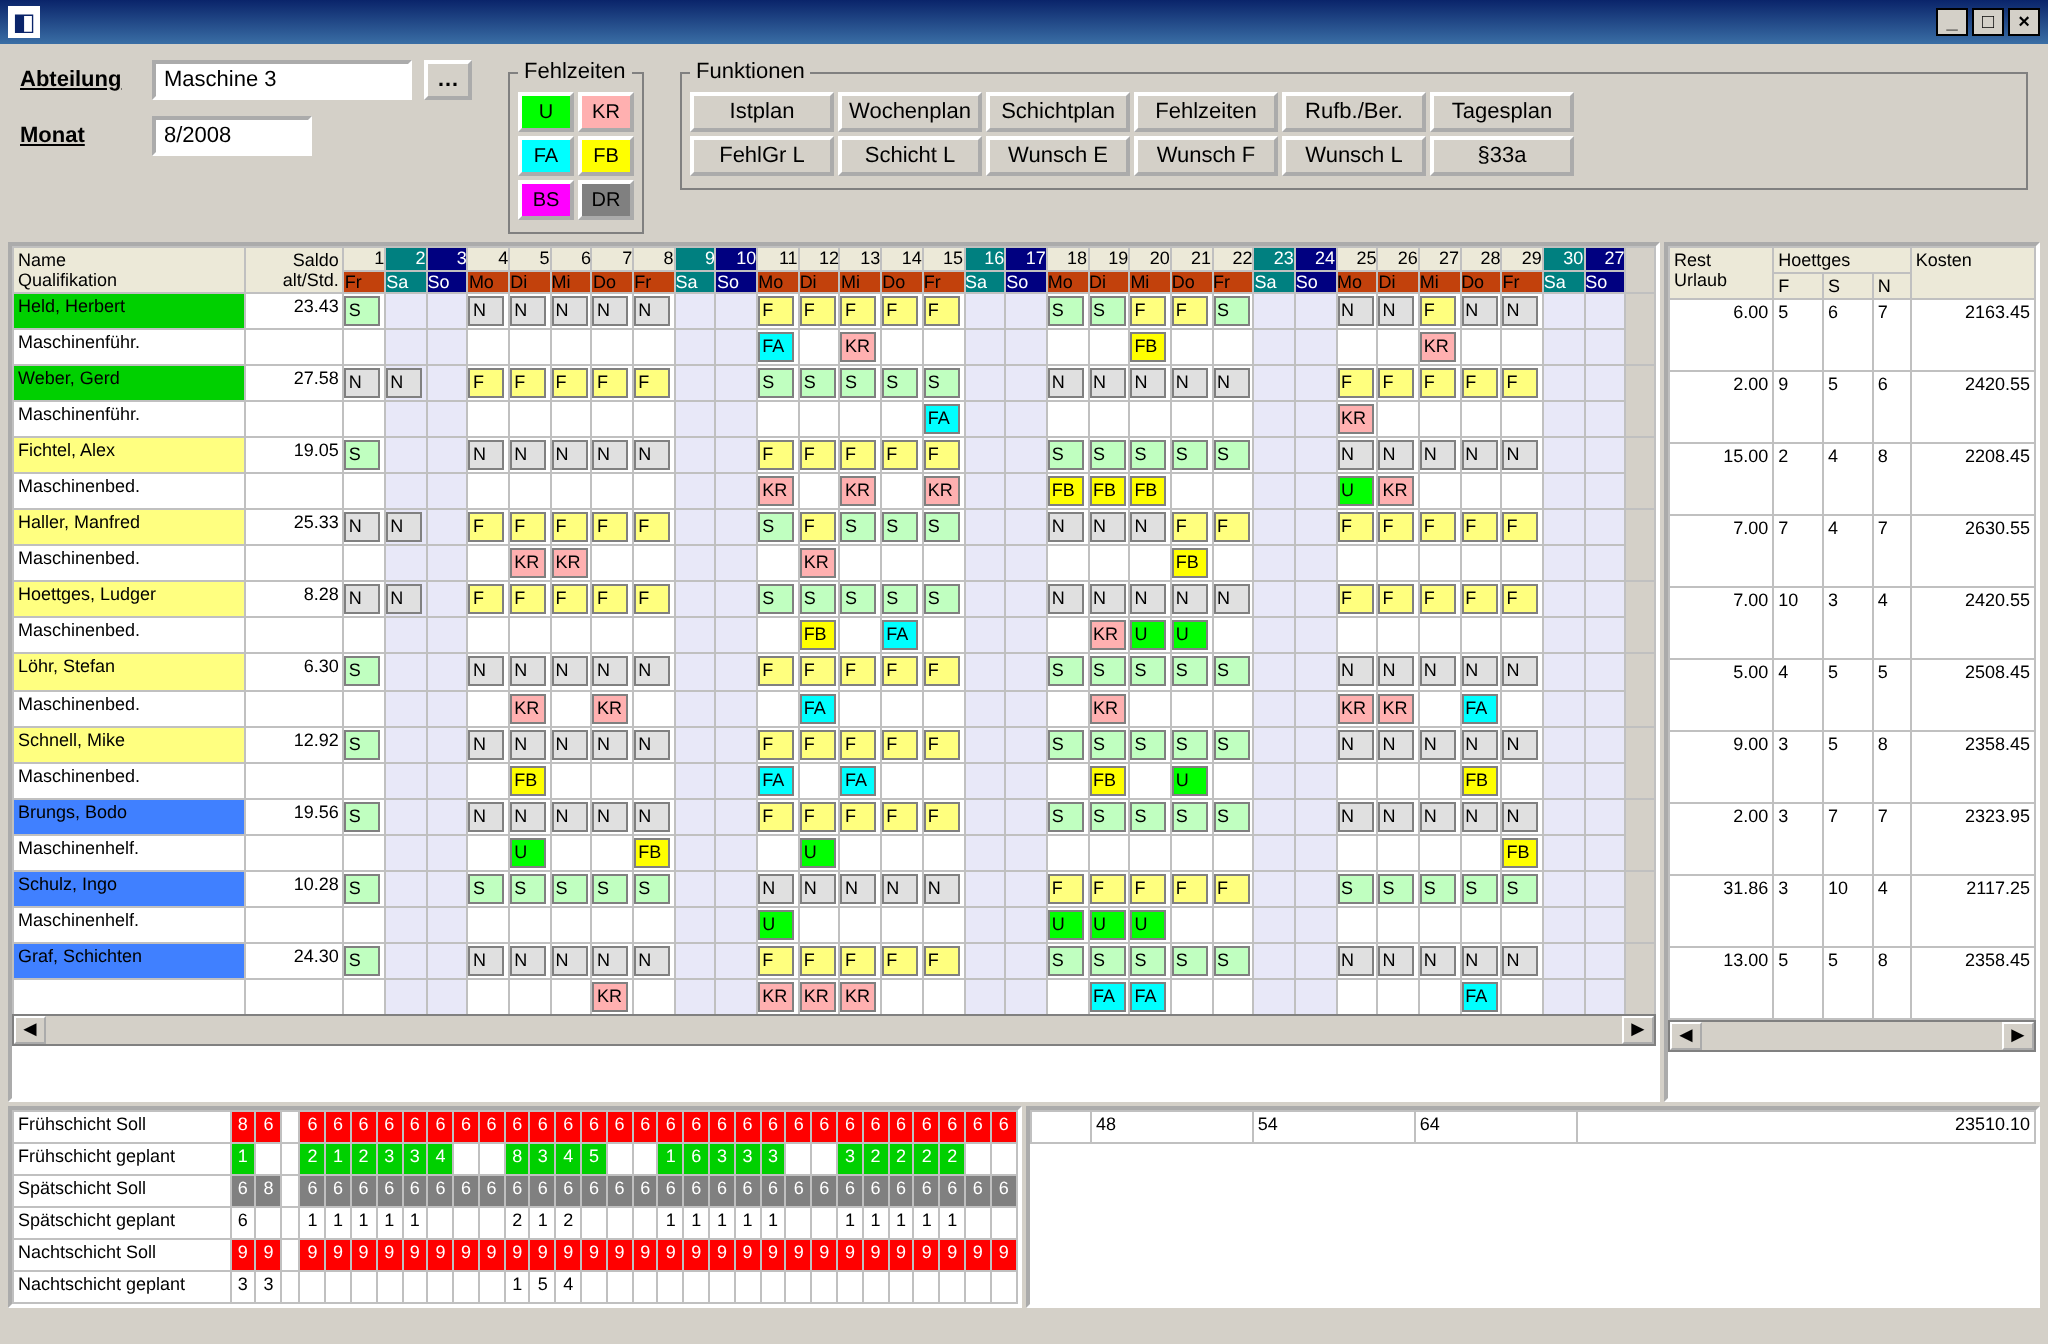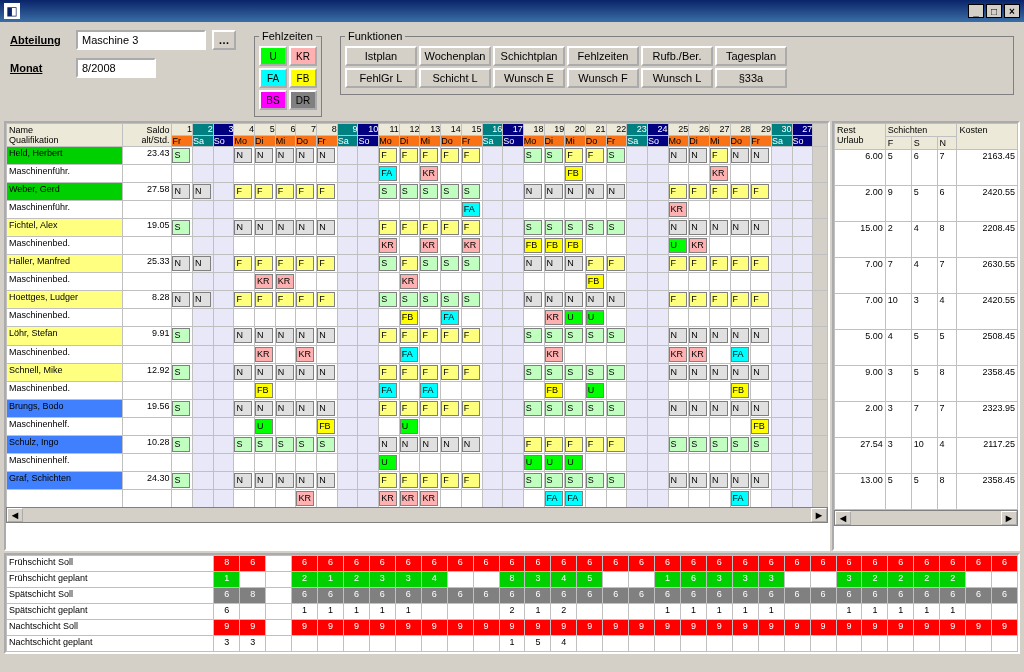--- a/index.html
+++ b/index.html
@@ -25,21 +25,21 @@
   .panel{border:2px inset #fff;background:#fff;overflow:hidden}
   .left{width:826px;height:430px;display:flex;flex-direction:column}
   .right{width:188px;height:430px}
   table{border-collapse:collapse;width:100%}
   th,td{border:1px solid #c0c0c0;padding:1px 2px;font-size:9px;text-align:left;vertical-align:top;white-space:nowrap}
   th{background:#ece9d8;font-weight:normal}
   .namecell{width:112px}
   .saldocell{width:48px;text-align:right}
   .daycell{width:20px;text-align:left;padding:0}
   .daynum{text-align:right;background:#ece9d8}
-  .dayname{background:#f97316}
+  .dayname{background:#c2410c}
   .sat{background:#008080!important;color:#fff}
   .sun{background:#000080!important;color:#fff}
   .emprow td{height:18px}
   .subrow td{height:18px}
   .emp-green{background:#00d000}
   .emp-yellow{background:#ffff80}
   .emp-blue{background:#4080ff}
   .sbox{display:inline-block;width:18px;height:15px;border:1px solid #808080;text-align:left;padding-left:1px;font-size:9px;line-height:13px;margin:1px 0 0 0}
   .g{background:#c0ffc0}.y{background:#ffff7e}.kr{background:#ffb0b0}.fa{background:#00ffff}.fb{background:#ffff00}.u{background:#00ff00}.grey{background:#e0e0e0}
   .summary{margin:2px 4px 0 4px;display:flex;gap:2px}
@@ -552,21 +552,21 @@
             <td class="daycell"></td>
             <td class="daycell"></td>
             <td class="daycell"></td>
             <td class="daycell" style="background:#e8e8f8"></td>
             <td class="daycell" style="background:#e8e8f8"></td>
           </tr>
         </tbody>
         <tbody>
           <tr class="emprow">
             <td class="namecell emp-yellow">Löhr, Stefan</td>
-            <td class="saldocell rcol">9.91</td>
+            <td class="saldocell rcol">6.30</td>
             <td class="daycell"><span class="sbox g">S</span></td>
             <td class="daycell" style="background:#e8e8f8"></td>
             <td class="daycell" style="background:#e8e8f8"></td>
             <td class="daycell"><span class="sbox grey">N</span></td>
             <td class="daycell"><span class="sbox grey">N</span></td>
             <td class="daycell"><span class="sbox grey">N</span></td>
             <td class="daycell"><span class="sbox grey">N</span></td>
             <td class="daycell"><span class="sbox grey">N</span></td>
             <td class="daycell" style="background:#e8e8f8"></td>
             <td class="daycell" style="background:#e8e8f8"></td>
@@ -926,21 +926,21 @@
       <div class="sbtn">◄</div>
       <div style="flex:1"></div>
       <div class="sbtn">►</div>
     </div>
   </div>
   <div class="panel right">
     <table id="right">
         <tbody>
           <tr>
             <th rowspan="2">Rest<br>Urlaub</th>
-            <th colspan="3">Schichten</th>
+            <th colspan="3">Hoettges</th>
             <th rowspan="2">Kosten</th>
           </tr>
           <tr>
             <th>F</th>
             <th>S</th>
             <th>N</th>
           </tr>
         </tbody>
         <tbody>
           <tr style="height:36px">
@@ -1009,21 +1009,21 @@
           <tr style="height:36px">
             <td class="rcol">2.00</td>
             <td>3</td>
             <td>7</td>
             <td>7</td>
             <td class="rcol">2323.95</td>
           </tr>
         </tbody>
         <tbody>
           <tr style="height:36px">
-            <td class="rcol">27.54</td>
+            <td class="rcol">31.86</td>
             <td>3</td>
             <td>10</td>
             <td>4</td>
             <td class="rcol">2117.25</td>
           </tr>
         </tbody>
         <tbody>
           <tr style="height:36px">
             <td class="rcol">13.00</td>
             <td>5</td>
@@ -1255,13 +1255,26 @@
             <td class="" style="width:20px;text-align:center"></td>
             <td class="" style="width:20px;text-align:center"></td>
             <td class="" style="width:20px;text-align:center"></td>
             <td class="" style="width:20px;text-align:center"></td>
             <td class="" style="width:20px;text-align:center"></td>
             <td class="" style="width:20px;text-align:center"></td>
           </tr>
         </tbody>
       </table>
     </div>
+  <div class="sumpanel" style="width:188px">
+      <table id="sumR">
+        <tbody>
+          <tr style="height:16px">
+            <td style="width:30px"></td>
+            <td>48</td>
+            <td>54</td>
+            <td>64</td>
+            <td class="rcol">23510.10</td>
+          </tr>
+        </tbody>
+      </table>
+    </div>
 </div>
 
 </body></html>

